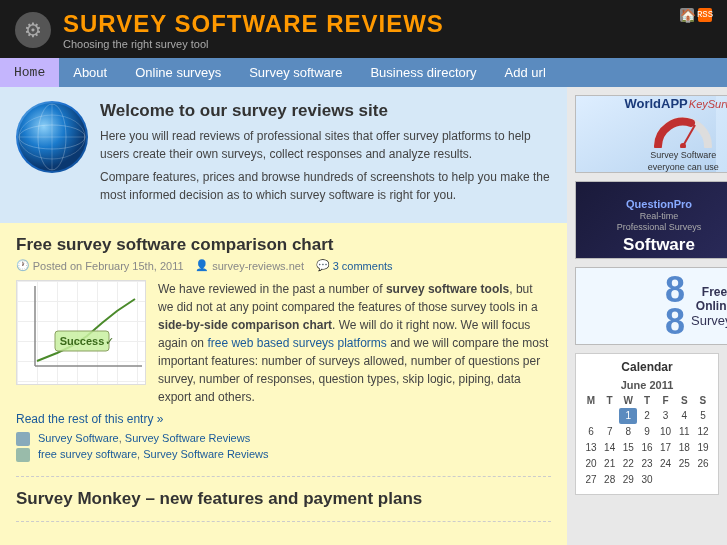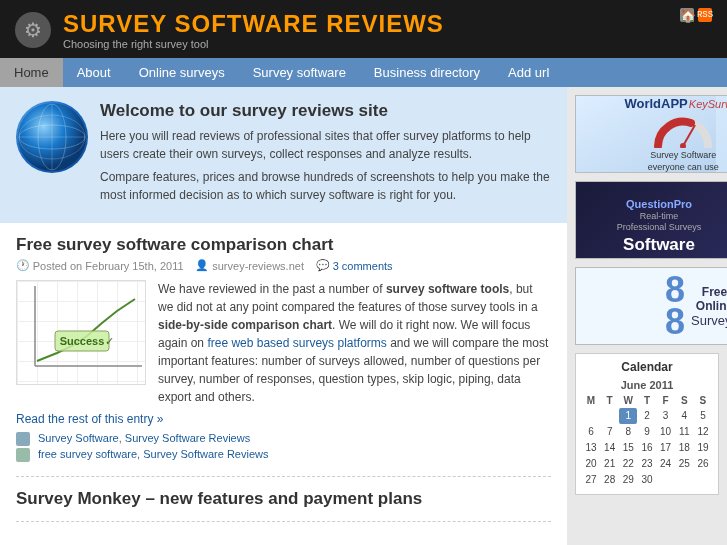--- a/index.html
+++ b/index.html
@@ -55,36 +55,37 @@
     }
     .nav-item {
       color: #fff;
       padding: 7px 14px;
       font-size: 13px;
       cursor: pointer;
       text-decoration: none;
       display: block;
     }
     .nav-item.active {
-      background: #a3a3a3;
+      background: #c4b5fd;
       color: #333;
+      font-family: Liberation Mono, monospace;
     }
 
     
     #main-wrapper {
       display: flex;
       gap: 0;
       background: #e8e8e8;
       padding: 0;
     }
 
     
     #content {
       flex: 1;
-      background: #ffffff;
+      background: #fef9c3;
       padding: 0;
       min-width: 0;
     }
 
     
     #welcome-banner {
       background: #d6e8f7;
       padding: 14px 16px;
       display: flex;
       gap: 12px;

